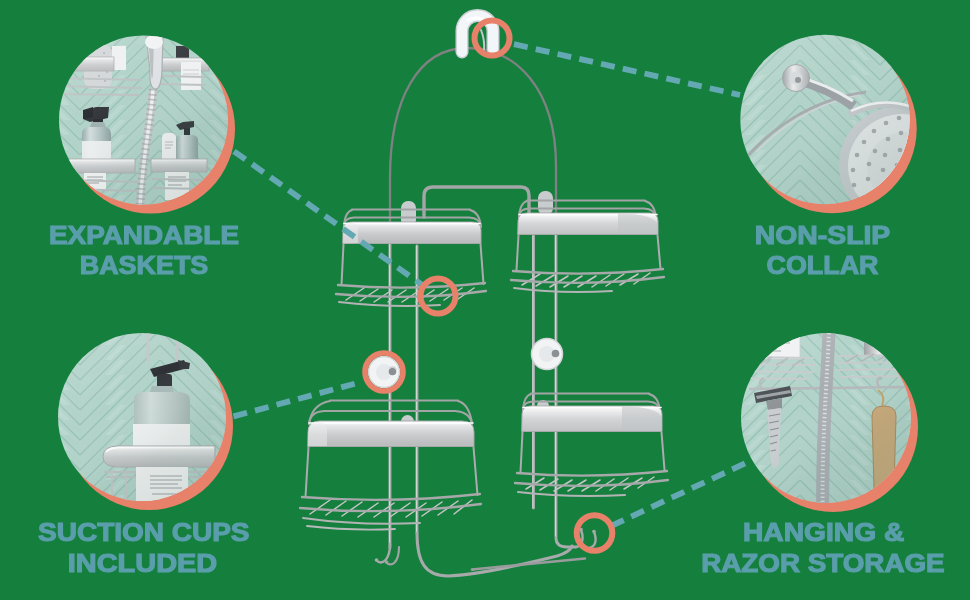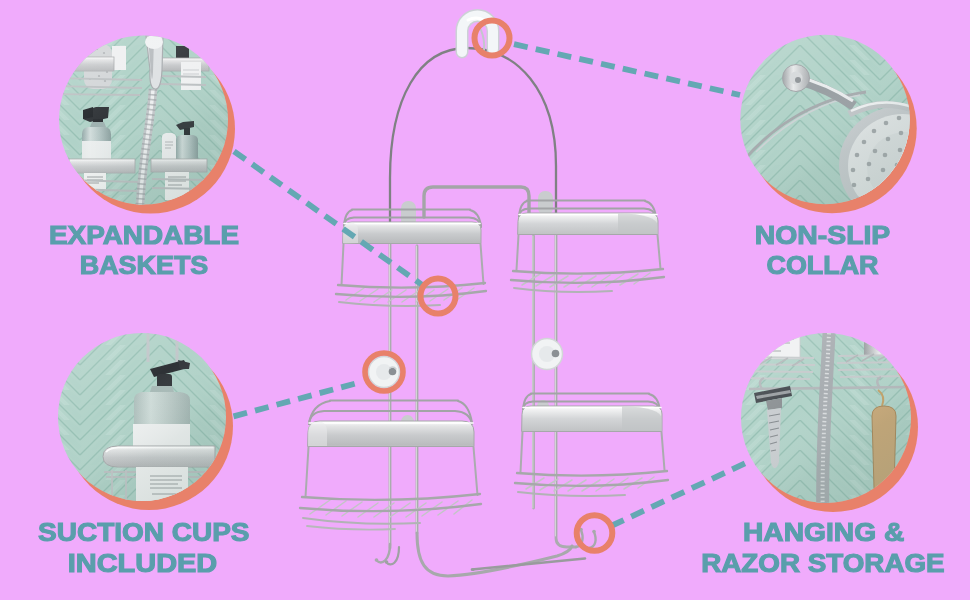--- a/index.html
+++ b/index.html
@@ -1,16 +1,16 @@
 <!DOCTYPE html>
 <html><head>
 <meta charset="utf-8">
 <style>
 html,body{margin:0;padding:0;background:#ffffff;}
-#stage{position:relative;width:970px;height:600px;background:#f0abfc;overflow:hidden;}
+#stage{position:relative;width:970px;height:600px;background:#15803d;overflow:hidden;}
 svg{display:block;}
 </style>
 </head>
 <body>
 <div id="stage">
 <svg width="970" height="600" viewBox="0 0 970 600">
 <defs>
   <pattern id="chev" width="160" height="15" patternUnits="userSpaceOnUse">
     <rect width="160" height="15" fill="#b2d3c9"></rect>
     <g stroke="#98c1b5" stroke-width="1.4" fill="none">

